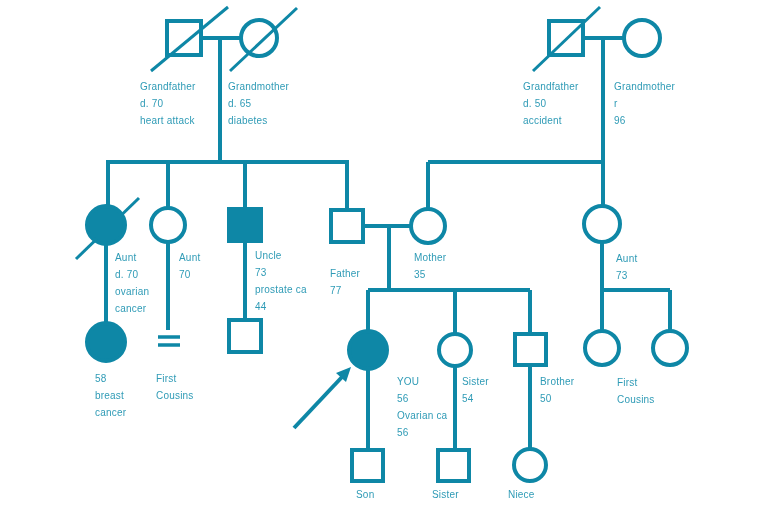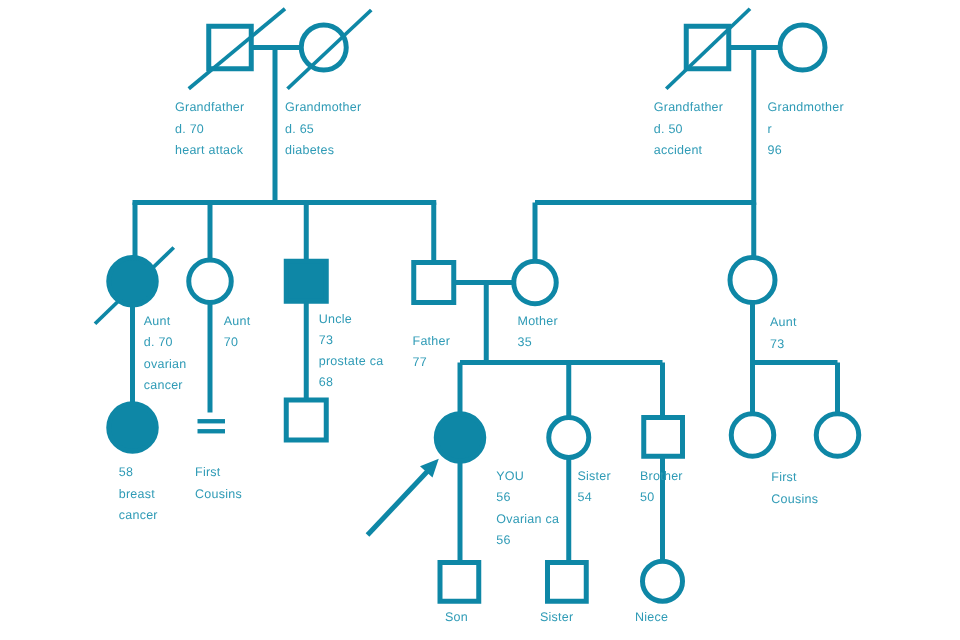--- a/index.html
+++ b/index.html
@@ -183,40 +183,40 @@
 
   <div class="label" style="left:115px;top:249px">Aunt
 d. 70
 ovarian
 cancer</div>
   <div class="label" style="left:179px;top:249px">Aunt
 70</div>
   <div class="label" style="left:255px;top:247px">Uncle
 73
 prostate ca
-68</div>
+44</div>
   <div class="label" style="left:330px;top:265px">Father
 77</div>
   <div class="label" style="left:414px;top:249px">Mother
 35</div>
   <div class="label" style="left:616px;top:250px">Aunt
 73</div>
 
   <div class="label" style="left:95px;top:370px">58
 breast
 cancer</div>
   <div class="label" style="left:156px;top:370px">First
 Cousins</div>
   <div class="label" style="left:397px;top:373px">YOU
 56
 Ovarian ca
 56</div>
   <div class="label" style="left:462px;top:373px">Sister
 54</div>
-  <div class="label" style="left:512px;top:373px">Brother
+  <div class="label" style="left:540px;top:373px">Brother
 50</div>
   <div class="label" style="left:617px;top:374px">First
 Cousins</div>
 
   <div class="label" style="left:356px;top:486px">Son</div>
   <div class="label" style="left:432px;top:486px">Sister</div>
   <div class="label" style="left:508px;top:486px">Niece</div>
 
 </div>
 

